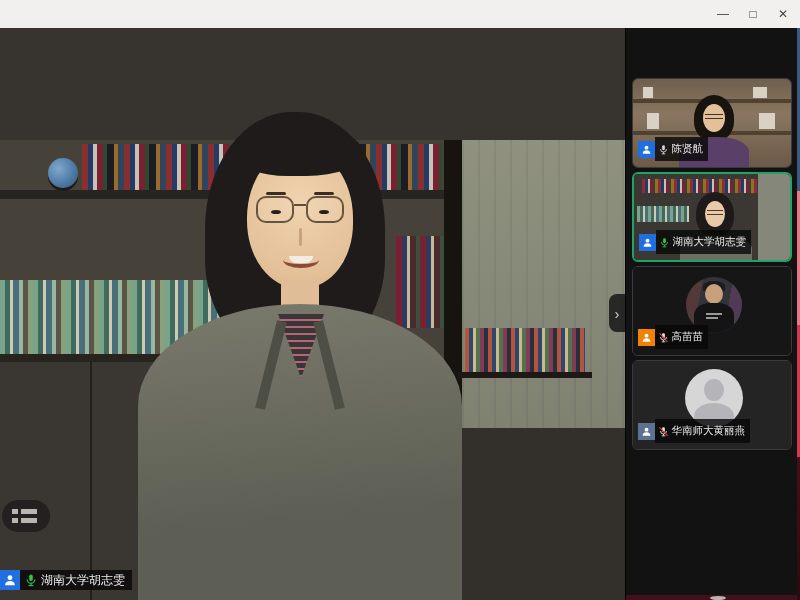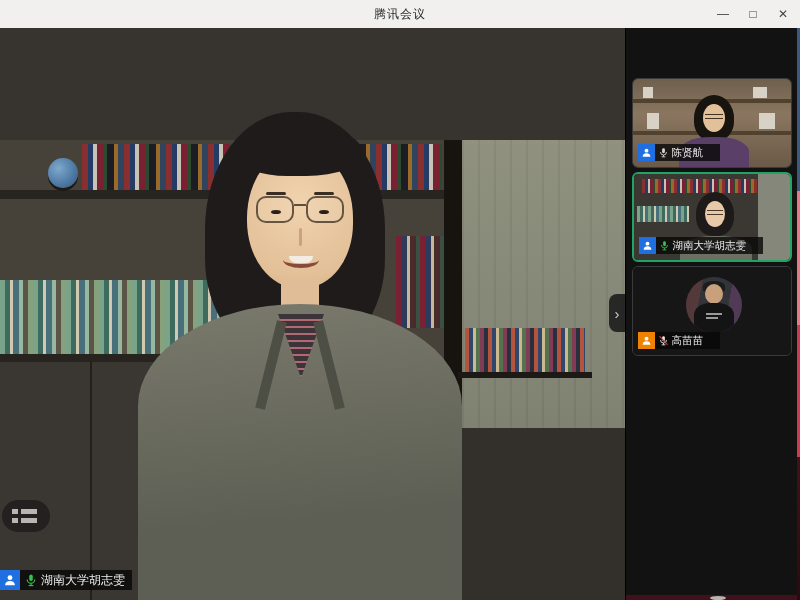--- a/index.html
+++ b/index.html
@@ -114,21 +114,21 @@
     background:rgba(22,22,22,.85); border-radius:8px 0 0 8px; z-index:6;
     display:flex; align-items:center; justify-content:center;
     color:#cfcfcf; font-size:15px; line-height:1; }
 
   
   .thumb { position:relative; width:160px; height:90px; background:#1d1d1d;
     border:1px solid #3a3a3a; border-radius:6px; overflow:hidden; flex:0 0 auto; }
   .thumb--active { border:2px solid #1fa463; }
   .thumb-label { position:absolute; left:5px; bottom:6px; display:flex; align-items:center; z-index:5; }
   .thumb-label .person-badge { width:17px; height:17px; }
-  .thumb-label .tag-pill { height:17px; font-size:10.5px; padding:0 17px 0 3px; }
+  .thumb-label .tag-pill { height:24px; font-size:10.5px; padding:0 5px 0 3px; }
 
   
   .scene-t1 { position:absolute; inset:0;
     background:linear-gradient(180deg,#6e604e 0%,#8a7660 40%,#6b5a48 100%); }
   .t1-shelf { position:absolute; left:0; width:100%; height:4px; background:#50422f; }
   .t1-item { position:absolute; background:#d8d2c6; }
   .t1-hair { position:absolute; left:61px; top:16px; width:40px; height:46px; background:#17130f;
     border-radius:50% 50% 42% 42%; }
   .t1-face { position:absolute; left:70px; top:25px; width:22px; height:28px; background:#e2c09a;
     border-radius:50%; }
@@ -181,21 +181,20 @@
 
   
   .slash { stroke:#e23b3b; stroke-width:2.6; stroke-linecap:round; }
 </style>
 </head>
 <body>
 
 <div class="window">
 
   <div class="titlebar">
-    <div class="title">腾讯会议</div>
     <div class="win-controls">
       <div class="win-btn">—</div>
       <div class="win-btn">□</div>
       <div class="win-btn">✕</div>
     </div>
   </div>
 
   <div class="content">
 
     <div class="main">
@@ -368,20 +367,46 @@
               <line x1="12" y1="17.5" x2="12" y2="21" stroke="currentColor" stroke-width="2"></line>
               <line x1="8" y1="21.5" x2="16" y2="21.5" stroke="currentColor" stroke-width="2"></line>
               <line class="slash" x1="4" y1="3.5" x2="20" y2="20.5"></line>
             </svg>
             <span>高苗苗</span>
           </div>
         </div>
       </div>
 
 
+      <div class="thumb">
+        <div class="scene-sil">
+          <div class="sil-avatar">
+            <div class="sil-head"></div>
+            <div class="sil-shoulders"></div>
+          </div>
+        </div>
+        <div class="thumb-label">
+          <div class="person-badge badge--steel">
+            <svg width="11" height="11" viewBox="0 0 24 24">
+                <circle cx="12" cy="8" r="4.2" fill="#fff"></circle>
+                <path d="M3.5 21c0-4.7 3.8-7.2 8.5-7.2s8.5 2.5 8.5 7.2z" fill="#fff"></path>
+              </svg>
+          </div>
+          <div class="tag-pill">
+            <svg class="mic-svg mic--muted" width="11" height="11" viewBox="0 0 24 24">
+              <rect x="9" y="2.5" width="6" height="11" rx="3" fill="currentColor"></rect>
+              <path d="M5.5 11a6.5 6.5 0 0 0 13 0" fill="none" stroke="currentColor" stroke-width="2"></path>
+              <line x1="12" y1="17.5" x2="12" y2="21" stroke="currentColor" stroke-width="2"></line>
+              <line x1="8" y1="21.5" x2="16" y2="21.5" stroke="currentColor" stroke-width="2"></line>
+              <line class="slash" x1="4" y1="3.5" x2="20" y2="20.5"></line>
+            </svg>
+            <span>华南师大黄丽燕</span>
+          </div>
+        </div>
+      </div>
 
       <div class="sidebar-bottom-strip">
         <div class="blob"></div>
       </div>
     </div>
   </div>
 
   <div class="edge-strip"></div>
 </div>
 

